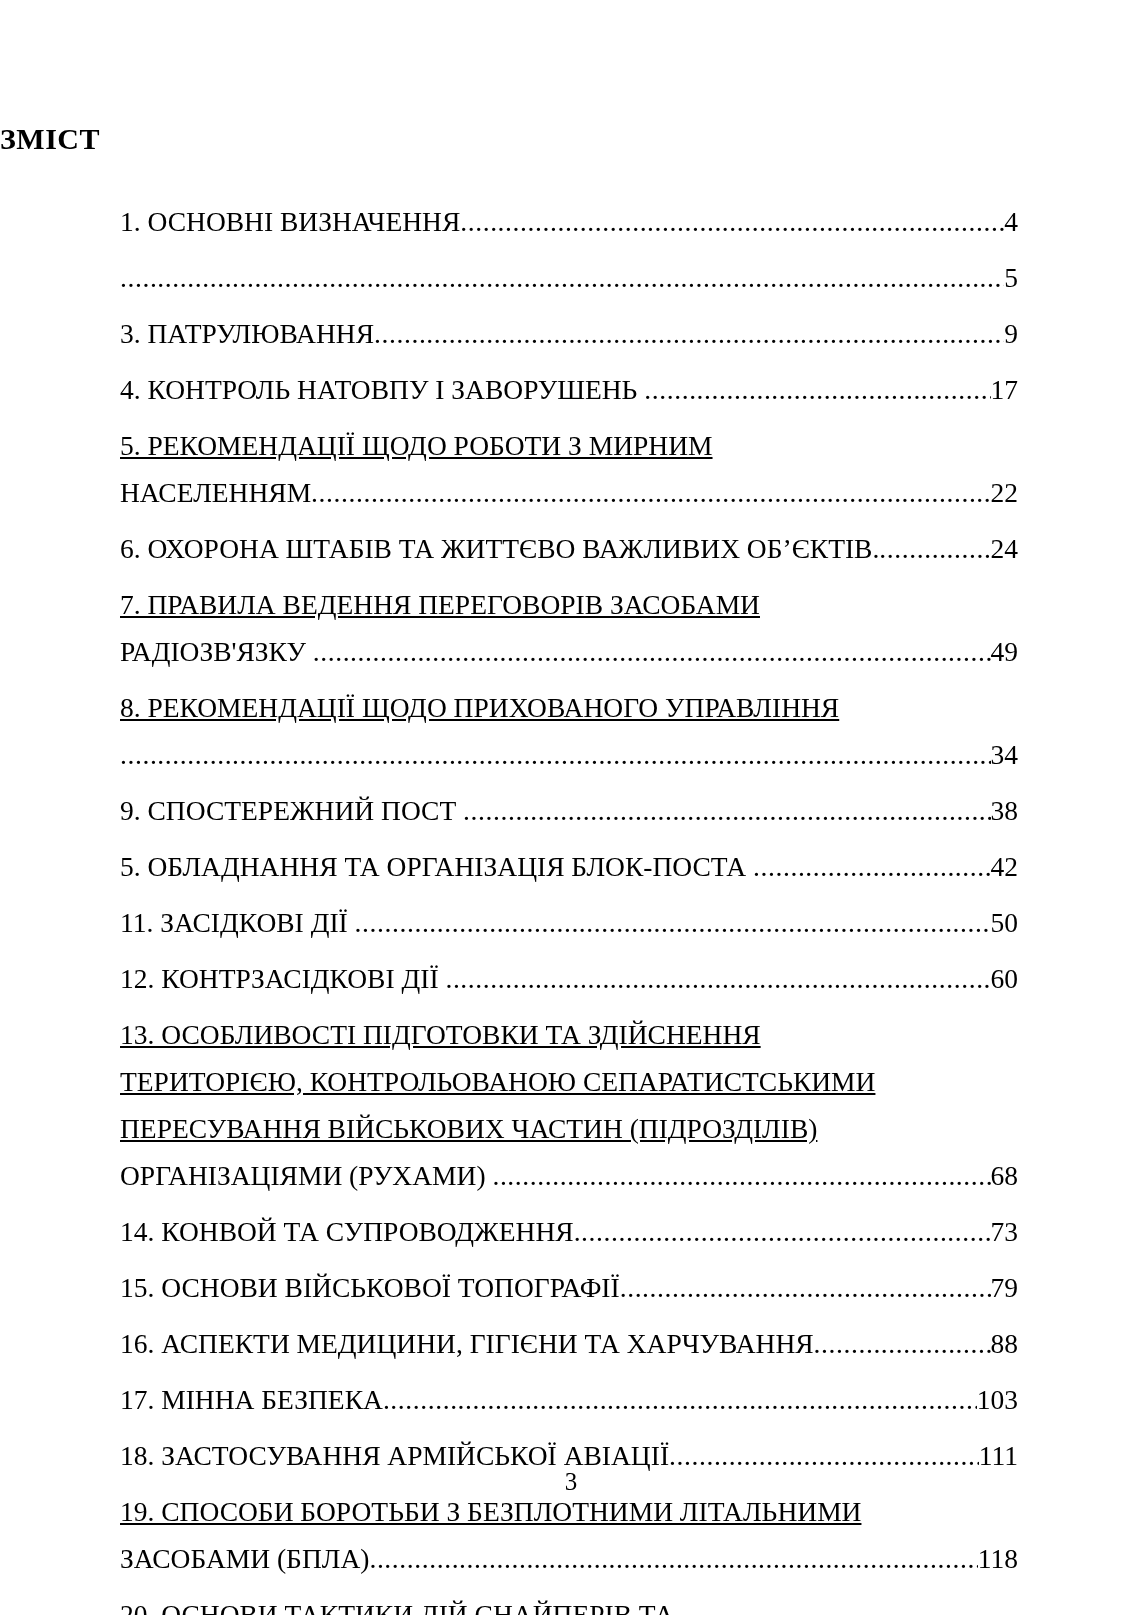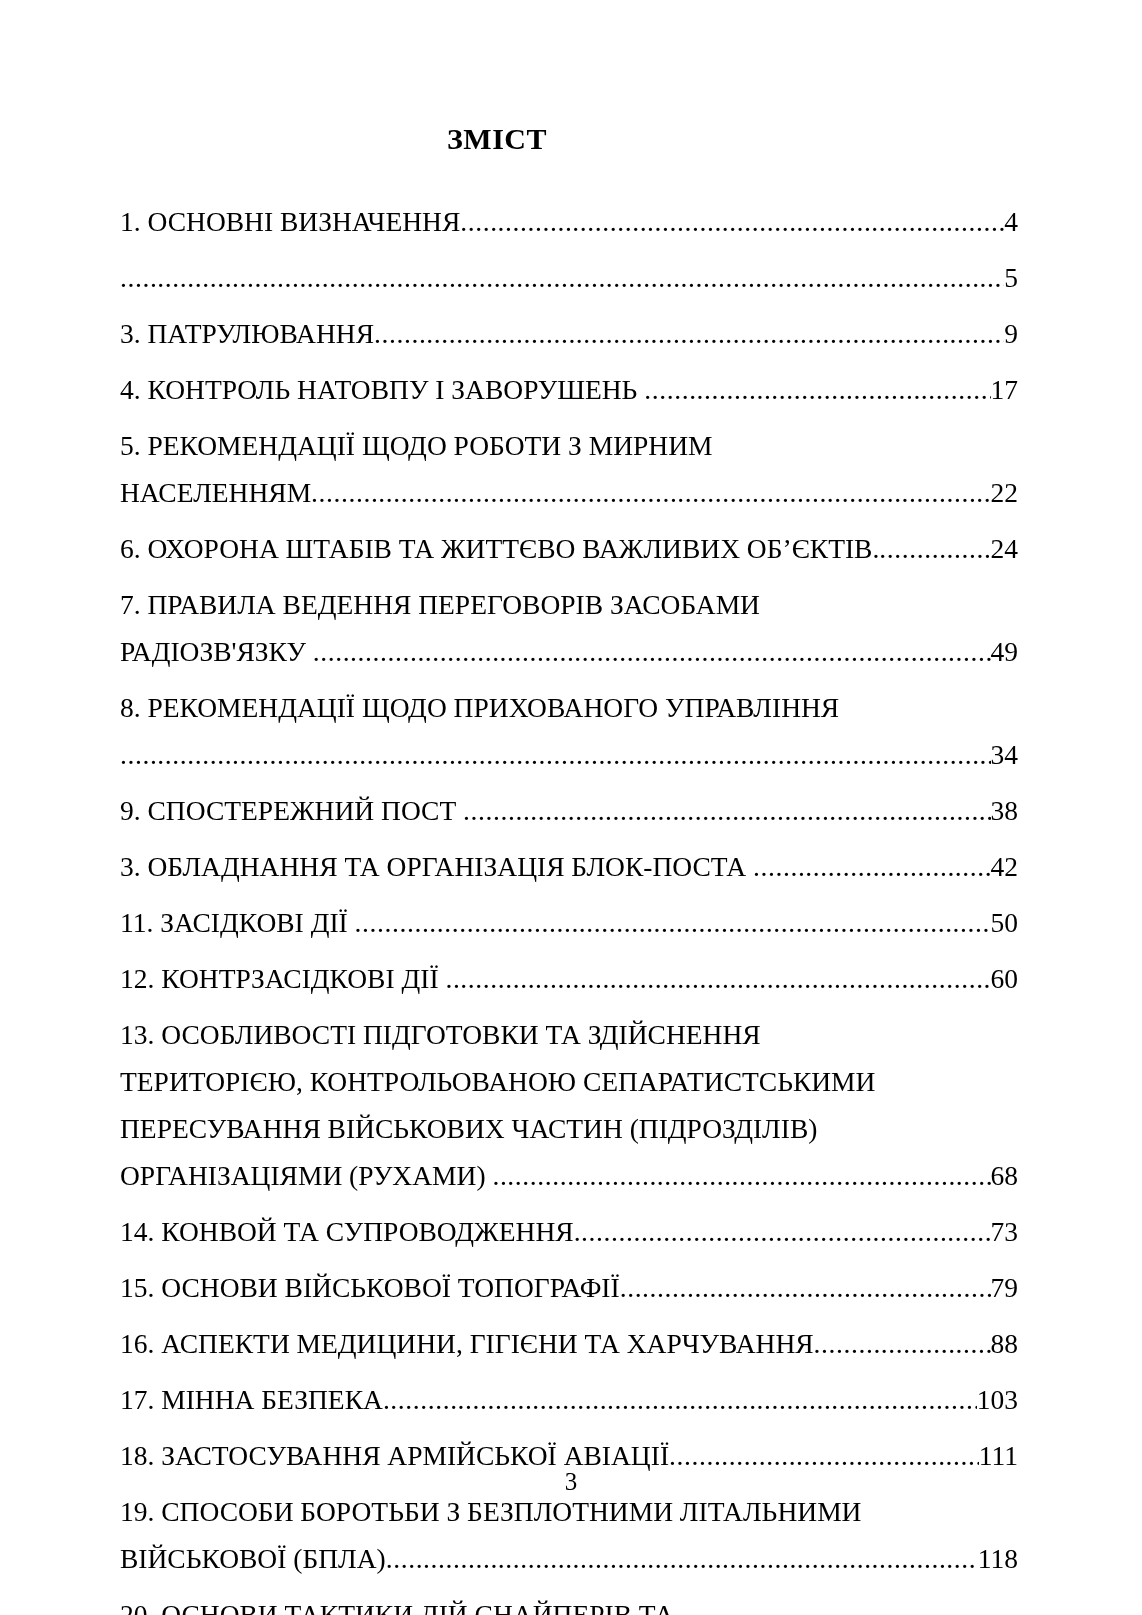--- a/index.html
+++ b/index.html
@@ -20,21 +20,20 @@
     position: absolute;
     inset: 0;
     background: #ffffff;
   }
 
   .doc-title {
     position: absolute;
     top: 122px;
     left: 0;
     width: 994px;
-    text-align: center;
     font-size: 30px;
     font-weight: bold;
     letter-spacing: 0.5px;
   }
 
   .toc {
     position: absolute;
     top: 198px;
     left: 120px;
     width: 898px;
@@ -73,20 +72,21 @@
   .lastline .num {
     flex: 0 0 auto;
     text-align: right;
     white-space: pre;
   }
 
   .preline {
     white-space: pre;
     font-size: 27.5px;
     line-height: 47px;
+    text-decoration: underline;
   }
 
   .folio {
     position: absolute;
     top: 1468px;
     left: 0;
     width: 1142px;
     text-align: center;
     font-size: 25px;
   }
@@ -177,21 +177,21 @@
           <div class="lastline">
             <span class="txt">9. СПОСТЕРЕЖНИЙ ПОСТ </span>
             <span class="dots">.......................................................................................................................................................................................................</span>
             <span class="num">38</span>
           </div>
         </div>
       </div>
       <div class="toc-entry">
         <div class="entry-inner">
           <div class="lastline">
-            <span class="txt">3. ОБЛАДНАННЯ ТА ОРГАНІЗАЦІЯ БЛОК-ПОСТА </span>
+            <span class="txt">5. ОБЛАДНАННЯ ТА ОРГАНІЗАЦІЯ БЛОК-ПОСТА </span>
             <span class="dots">.......................................................................................................................................................................................................</span>
             <span class="num">42</span>
           </div>
         </div>
       </div>
       <div class="toc-entry">
         <div class="entry-inner">
           <div class="lastline">
             <span class="txt">11. ЗАСІДКОВІ ДІЇ </span>
             <span class="dots">.......................................................................................................................................................................................................</span>
@@ -262,21 +262,21 @@
             <span class="txt">18. ЗАСТОСУВАННЯ АРМІЙСЬКОЇ АВІАЦІЇ</span>
             <span class="dots">.......................................................................................................................................................................................................</span>
             <span class="num">111</span>
           </div>
         </div>
       </div>
       <div class="toc-entry">
         <div class="entry-inner">
           <div class="preline">19. СПОСОБИ БОРОТЬБИ З БЕЗПЛОТНИМИ ЛІТАЛЬНИМИ</div>
           <div class="lastline">
-            <span class="txt">ВІЙСЬКОВОЇ (БПЛА)</span>
+            <span class="txt">ЗАСОБАМИ (БПЛА)</span>
             <span class="dots">.......................................................................................................................................................................................................</span>
             <span class="num">118</span>
           </div>
         </div>
       </div>
       <div class="toc-entry">
         <div class="entry-inner">
           <div class="preline">20. ОСНОВИ ТАКТИКИ ДІЙ СНАЙПЕРІВ ТА</div>
         </div>
       </div>

